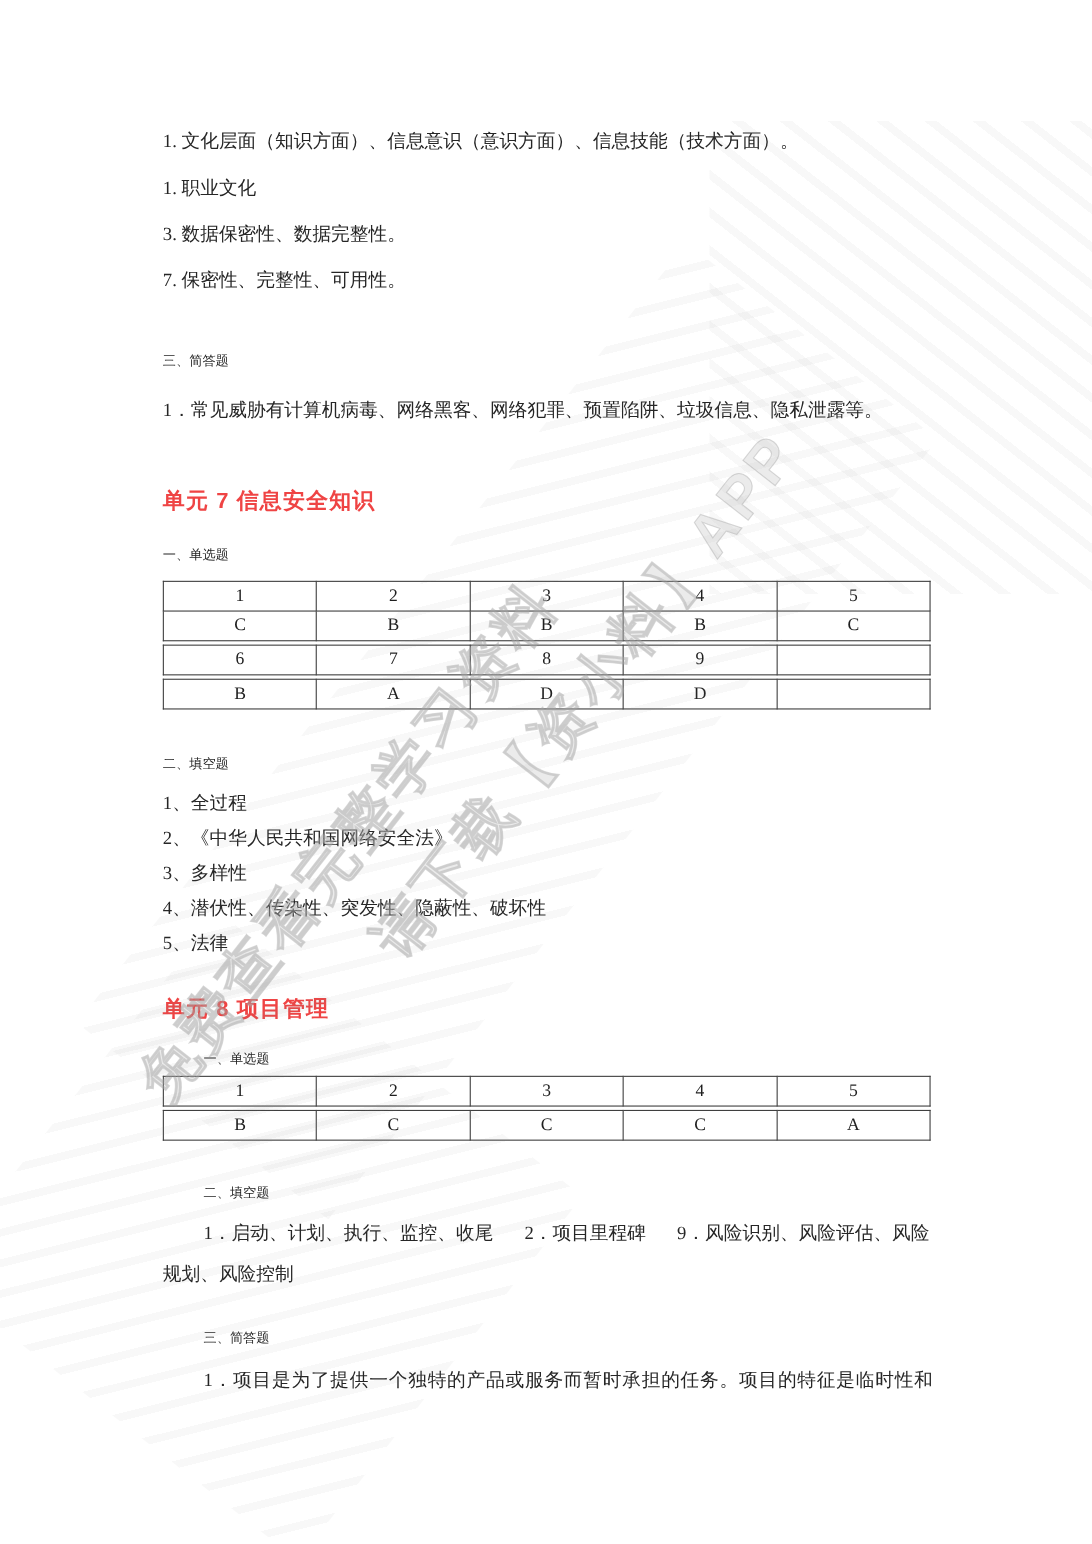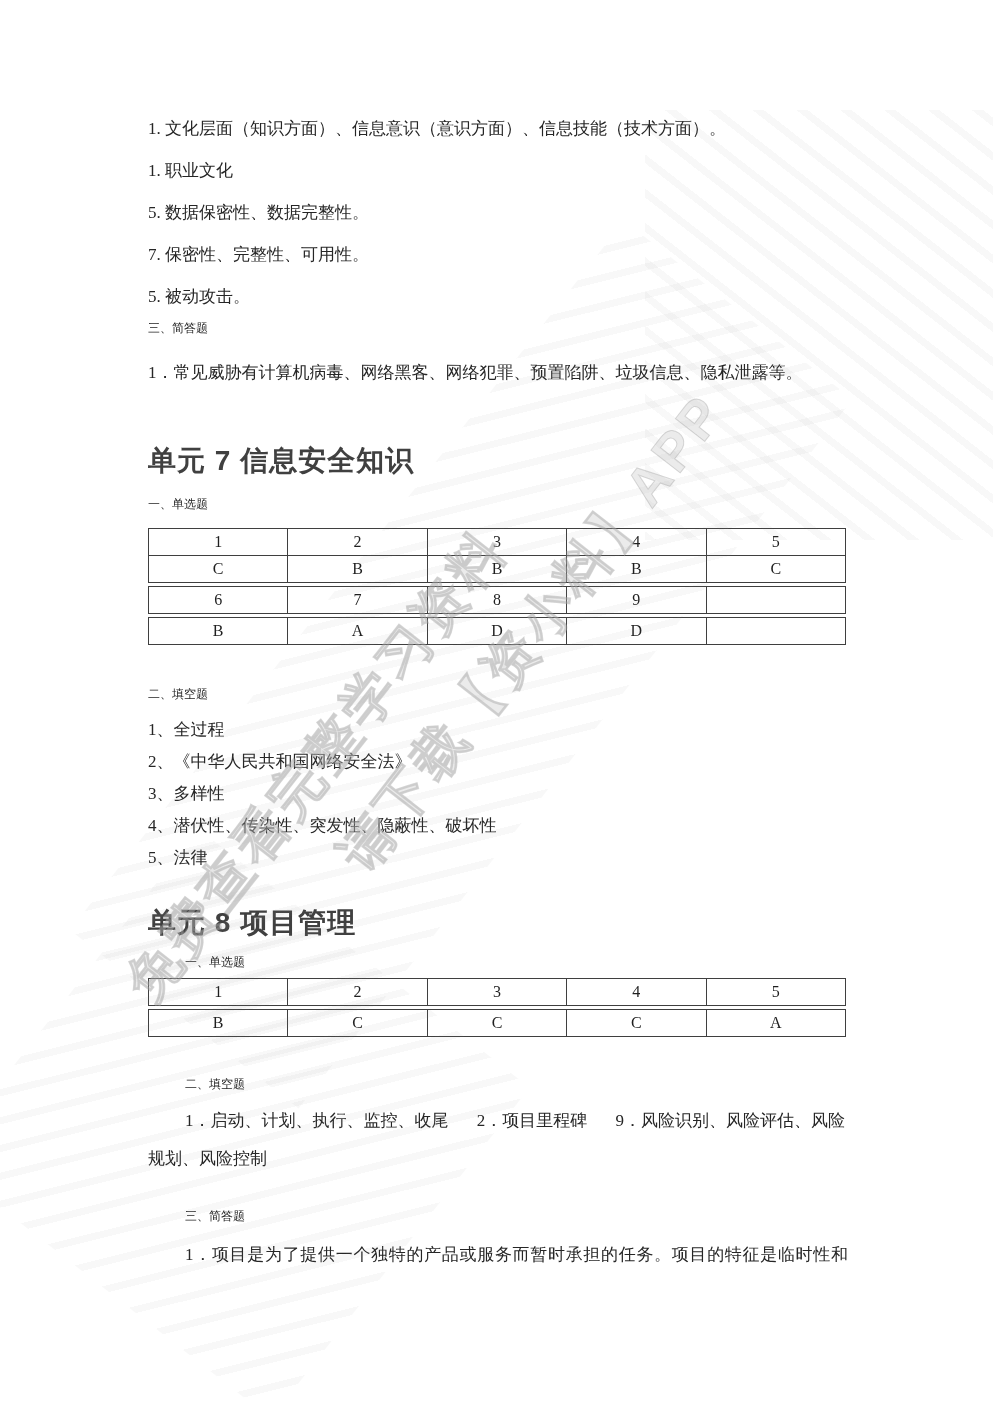--- a/index.html
+++ b/index.html
@@ -8,21 +8,21 @@
     font-family:"Liberation Serif","DejaVu Serif",serif;color:#222222;
     overflow:hidden;
   }
   .abs{position:absolute;}
   .bodytext{font-size:17px;line-height:22px;color:#262626;}
   .list-top{font-size:17px;color:#262626;}
   .list-top .li{line-height:42px;height:42px;white-space:nowrap;}
   .sec-header{font-size:12px;font-weight:normal;color:#1d1d1d;white-space:nowrap;}
   .unit-title{
     font-family:"Liberation Sans","DejaVu Sans",sans-serif;
-    font-size:28px;font-weight:bold;color:#404040;letter-spacing:1px;white-space:nowrap;
+    font-size:20px;font-weight:bold;color:#ef4444;letter-spacing:1px;white-space:nowrap;
   }
   .fill-list .li{line-height:32px;height:32px;white-space:nowrap;font-size:17px;color:#262626;}
   .ans{border-collapse:collapse;width:698px;table-layout:fixed;}
   .ans td{
     border:1px solid #3f3f3f;height:26px;text-align:center;vertical-align:middle;
     font-size:16px;color:#1f1f1f;padding:0;background:transparent;
   }
   .tbl-stack table{margin:0;}
   .tbl-stack table + table{margin-top:3px;}
   .fill-line1{display:flex;justify-content:space-between;font-size:17px;color:#262626;white-space:nowrap;line-height:22px;}
@@ -51,23 +51,22 @@
 
 <div class="page">
 
   <div class="abs streak" style="left:645px;top:110px;width:348px;height:430px;"></div>
   <div class="abs streak" style="left:70px;top:930px;width:900px;height:290px;transform:rotate(-52deg);transform-origin:0 0;"></div>
   <div class="abs streak" style="left:-60px;top:1160px;width:420px;height:420px;transform:rotate(-52deg);transform-origin:0 0;"></div>
 
   <div class="abs list-top" style="left:148px;top:108px;">
     <div class="li">1. 文化层面（知识方面）、信息意识（意识方面）、信息技能（技术方面）。</div>
     <div class="li">1. 职业文化</div>
-    <div class="li">5. 数据保密性、数据完整性。</div>
+    <div class="li">3. 数据保密性、数据完整性。</div>
     <div class="li">7. 保密性、完整性、可用性。</div>
-    <div class="li">5. 被动攻击。</div>
   </div>
 
   <div class="abs sec-header" style="left:148px;top:320px;">三、简答题</div>
   <div class="abs bodytext" style="left:148px;top:362px;white-space:nowrap;">1．常见威胁有计算机病毒、网络黑客、网络犯罪、预置陷阱、垃圾信息、隐私泄露等。</div>
 
   <div class="abs unit-title" style="left:148px;top:442px;">单元 7 信息安全知识</div>
   <div class="abs sec-header" style="left:148px;top:496px;">一、单选题</div>
 
   <div class="abs tbl-stack" style="left:148px;top:528px;">
     <table class="ans">

